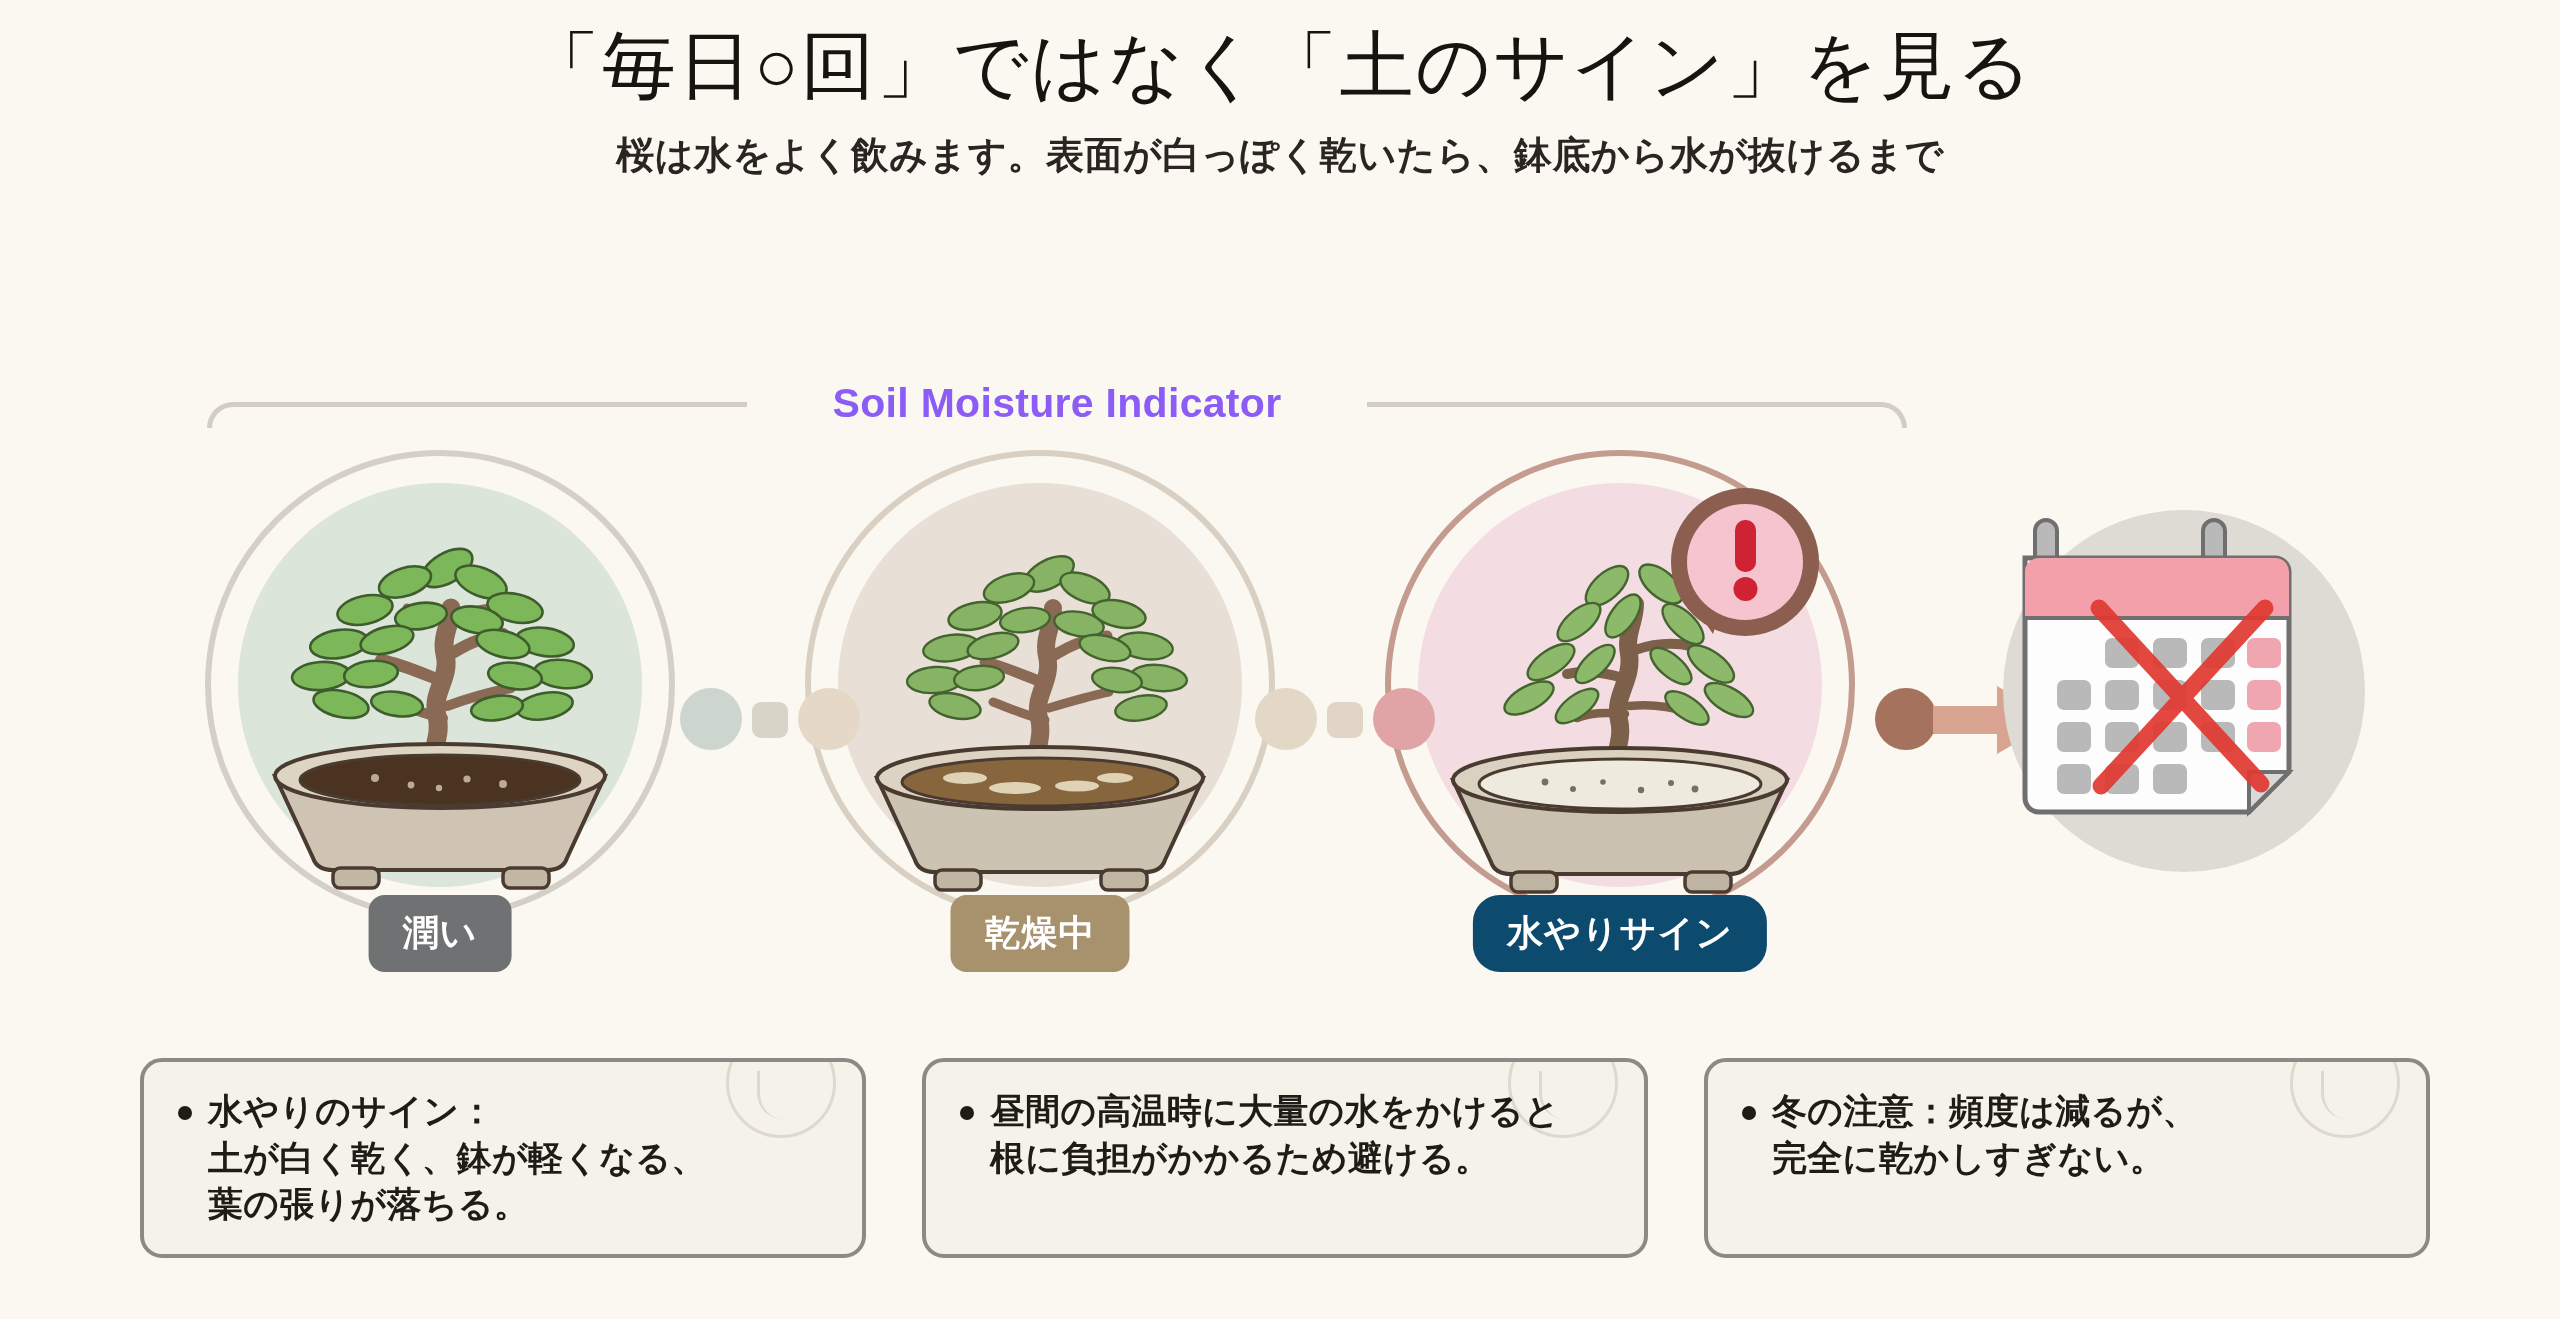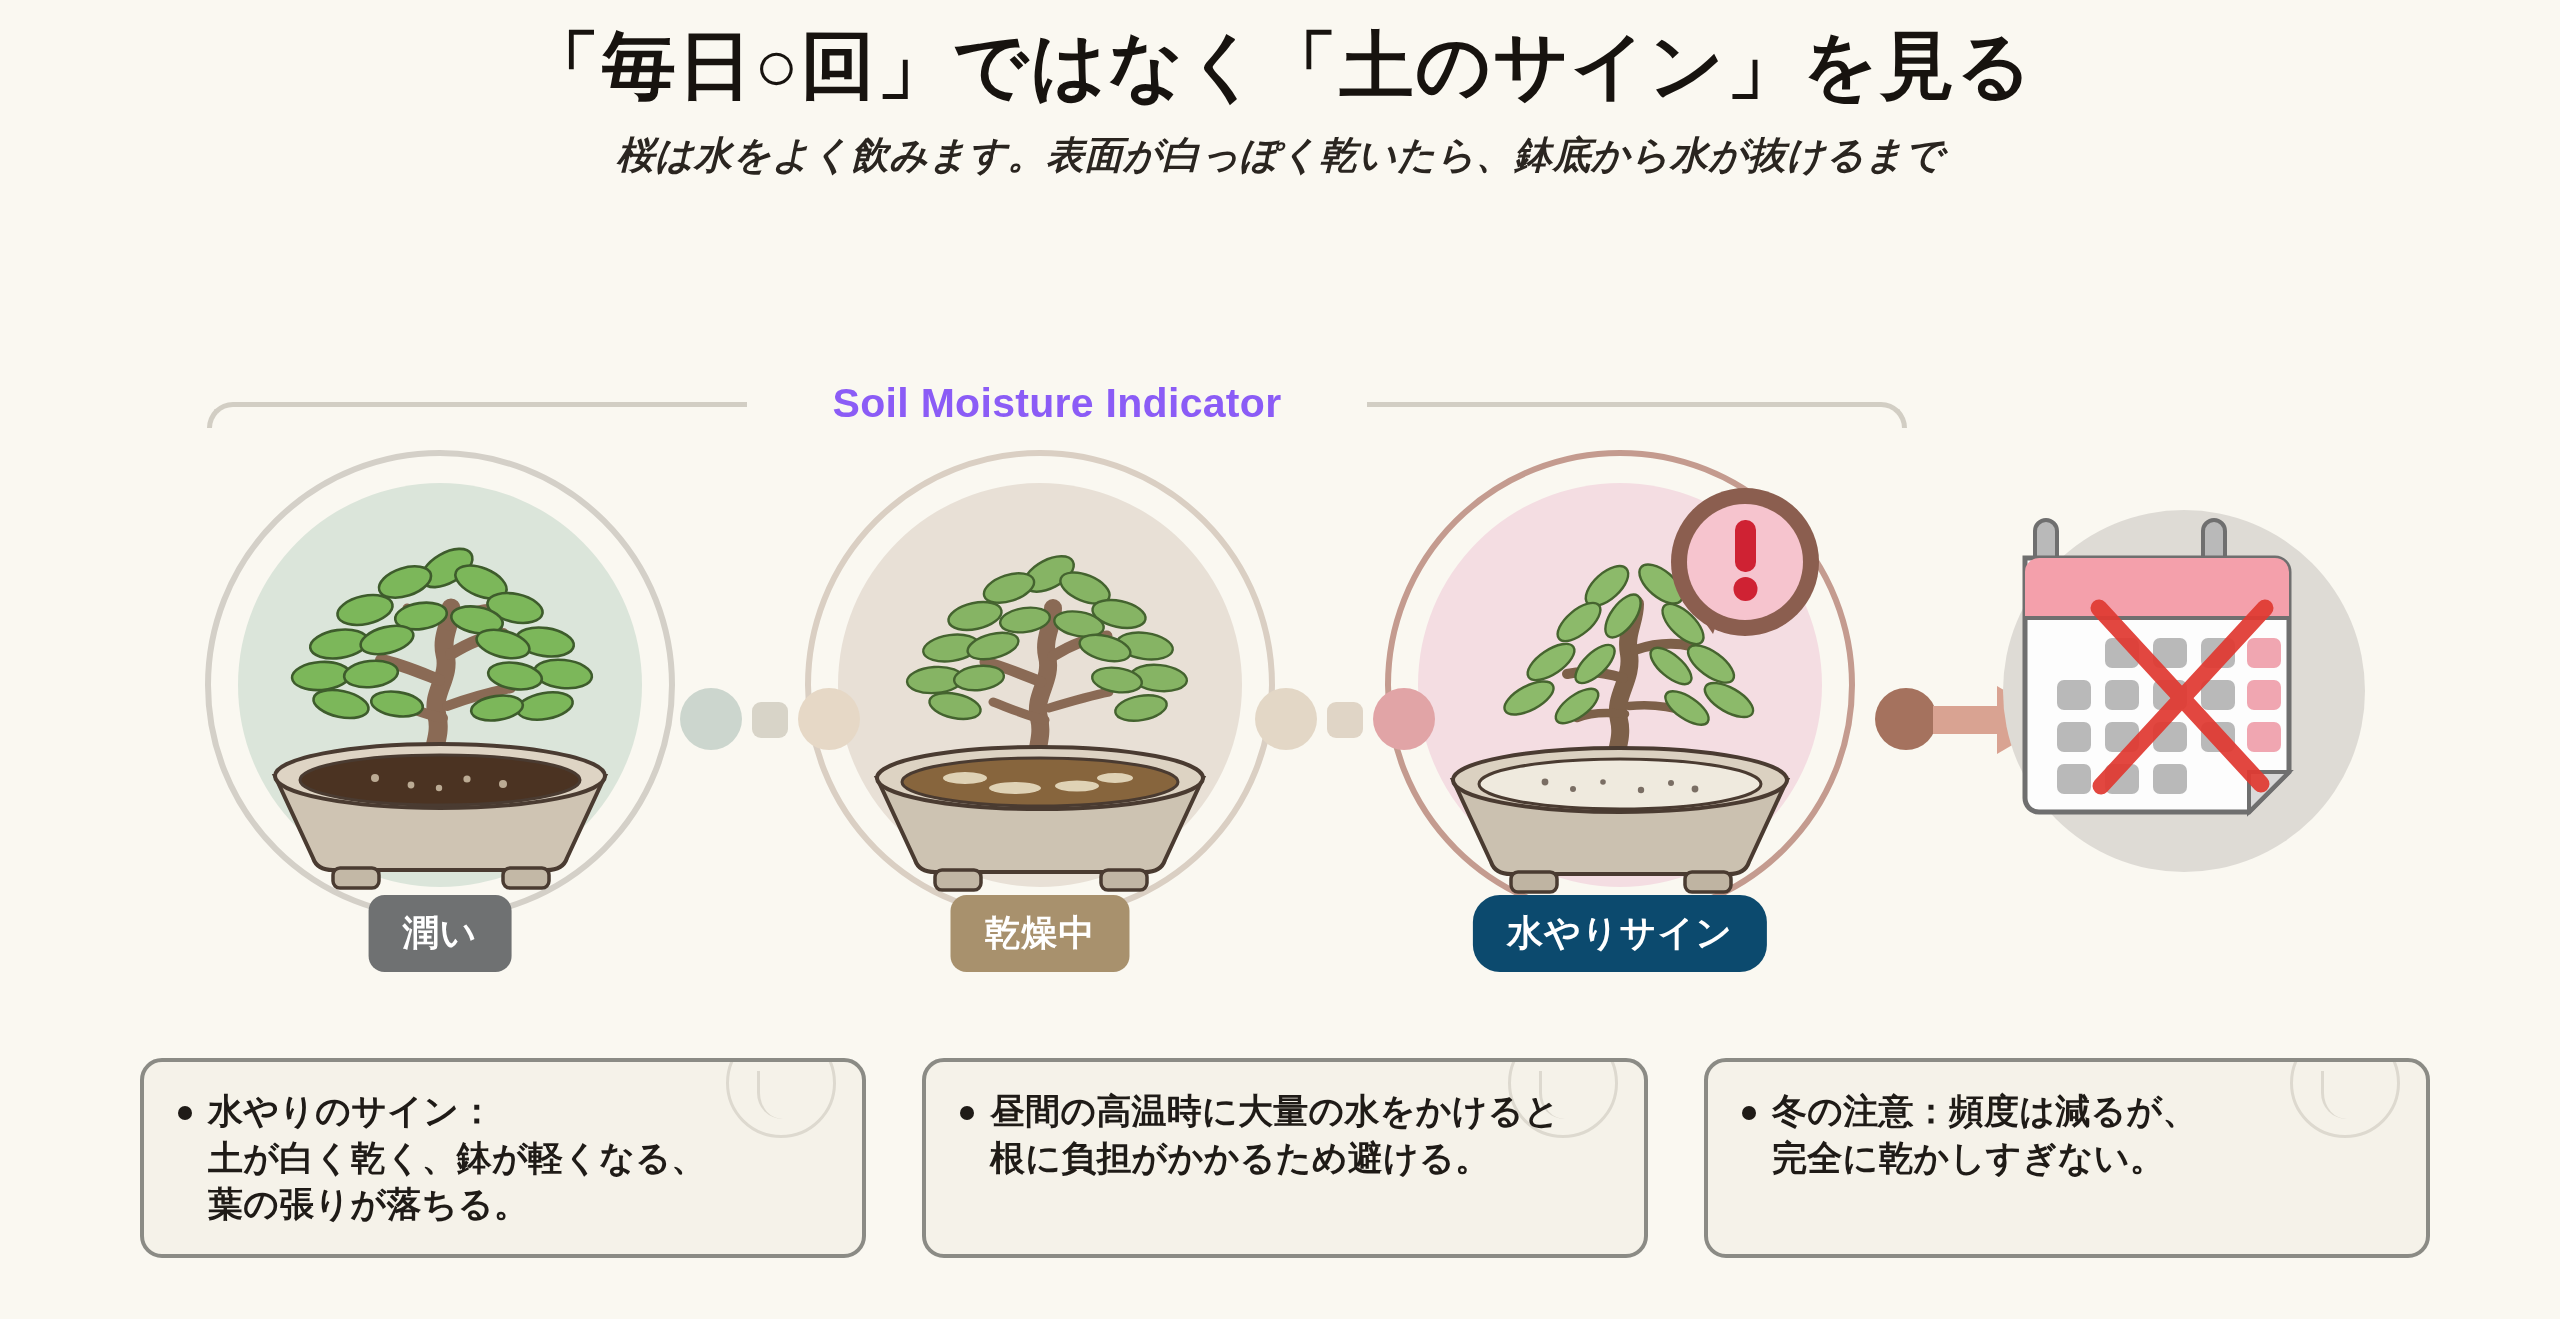--- a/index.html
+++ b/index.html
@@ -19,36 +19,36 @@
   
   .header {
     position: absolute;
     top: 0; left: 0; right: 0;
     text-align: center;
     padding-top: 26px;
   }
   .page-title {
     font-family: "Liberation Serif", "DejaVu Serif", serif;
     font-size: 74px;
-    font-weight: 700;
+    font-weight: 400;
     letter-spacing: 2px;
     color: #17130f;
     line-height: 1.1;
     margin: 0;
     white-space: nowrap;
   }
   .subtitle {
     margin-top: 22px;
     font-size: 38px;
     font-weight: 600;
     line-height: 1.42;
     color: #2a2520;
     letter-spacing: 0.5px;
   }
-  .subtitle .sub-line { display: block; white-space: nowrap; font-style: italic; }
+  .subtitle .sub-line { display: block; white-space: nowrap; }
 
   
   .bracket-wrap {
     position: absolute;
     left: 207px;
     top: 380px;
     width: 1700px;
     height: 50px;
   }
   .bracket-line-left, .bracket-line-right {

